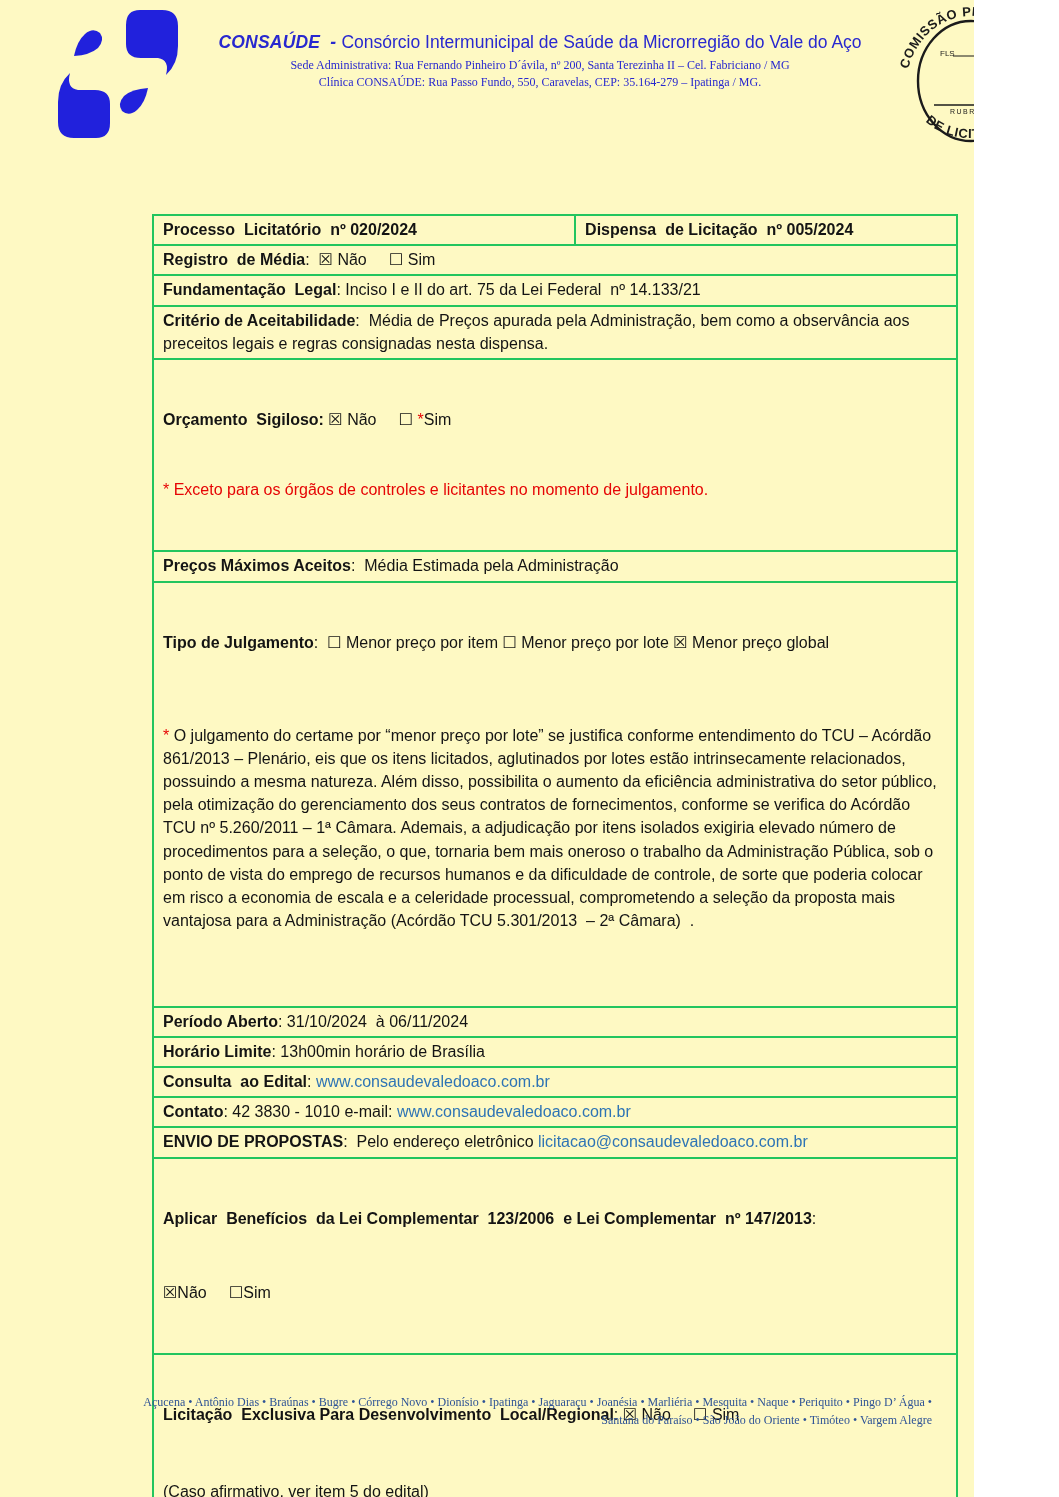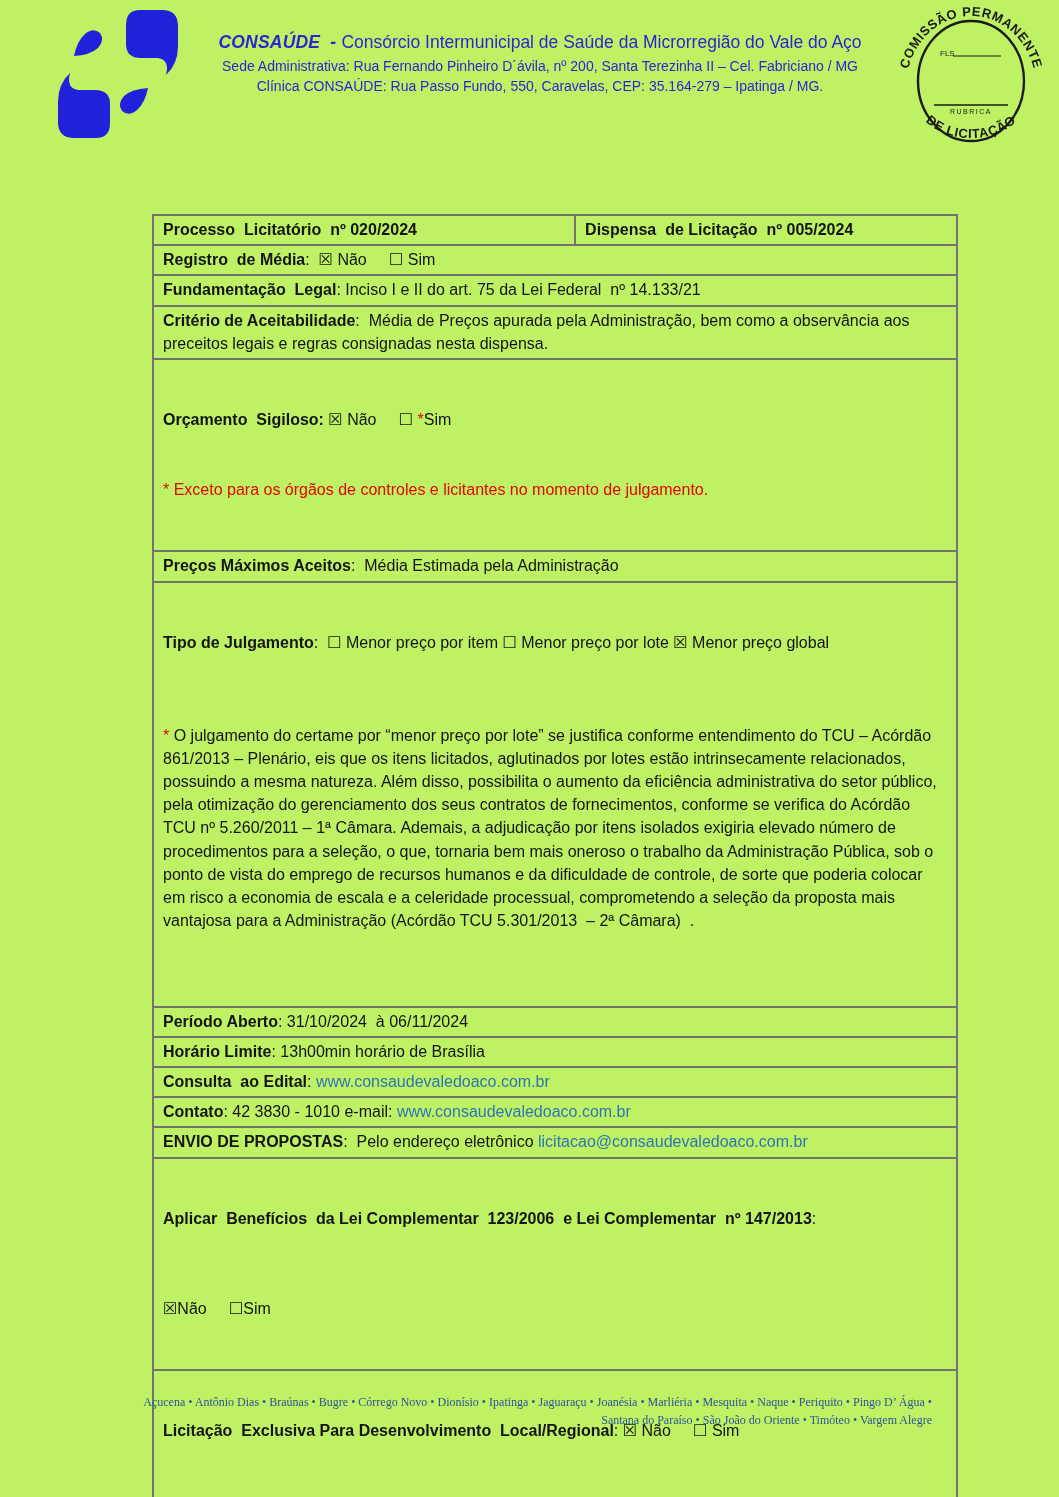--- a/index.html
+++ b/index.html
@@ -1,56 +1,56 @@
 <!DOCTYPE html>
 <html><head>
 <meta charset="utf-8">
 <style>
   * { box-sizing: border-box; margin: 0; padding: 0; }
   html, body { background: #ffffff; }
   .page {
     position: relative;
-    width: 1059px; height: 1497px;
-    background: #bef264;
+    width: 974px; height: 1497px;
+    background: #fef9c3;
     font-family: "Liberation Sans", "DejaVu Sans", sans-serif;
     color: #141414;
     overflow: hidden;
   }
 
   
   .logo { position: absolute; left: 58px; top: 8px; width: 132px; height: 132px; }
   .header-text {
     position: absolute; left: 188px; top: 32px; width: 704px;
     text-align: center; color: #2828CF;
   }
   .ht-line1 { font-size: 17.5px; margin-bottom: 4px; white-space: pre-wrap; }
   .ht-line1 .bi { font-weight: bold; font-style: italic; letter-spacing: .2px; }
-  .ht-small { font-size: 14px; line-height: 1.42; white-space: pre-wrap; }
+  .ht-small { font-size: 12px; line-height: 1.42; white-space: pre-wrap; font-family: Liberation Serif, serif; }
   .email-link { text-decoration: underline; cursor: pointer; }
 
   .stamp { position: absolute; left: 896px; top: 2px; width: 150px; height: 152px; }
   .stamp text { fill: #1b1b1b; font-family: "Liberation Sans", "DejaVu Sans", sans-serif; }
 
   
   .content { position: absolute; left: 152px; top: 214px; width: 806px; }
   table.main { width: 100%; border-collapse: collapse; table-layout: fixed; }
   table.main td {
-    border: 2px solid #737373;
+    border: 2px solid #22c55e;
     padding: 2px 18px 3px 9px;
     font-size: 16px;
     line-height: 1.45;
     vertical-align: top;
     white-space: pre-wrap;
   }
   td.c1 { width: 52.5%; }
   .b { font-weight: bold; }
   .red { color: #E60505; }
   .link { color: #2E74B5; cursor: pointer; }
   .jpara { margin: 23px 0 24px 0; }
-  .val-line { margin-top: 20px; }
+  .val-line { margin-top: 4px; }
   .note-line { margin-top: 7px; }
 
   
   .footer {
     position: absolute; left: 127px; top: 1393px; width: 805px;
     text-align: right;
     color: #2E5396;
     font-size: 12px;
     line-height: 1.5;
     white-space: pre-wrap;

